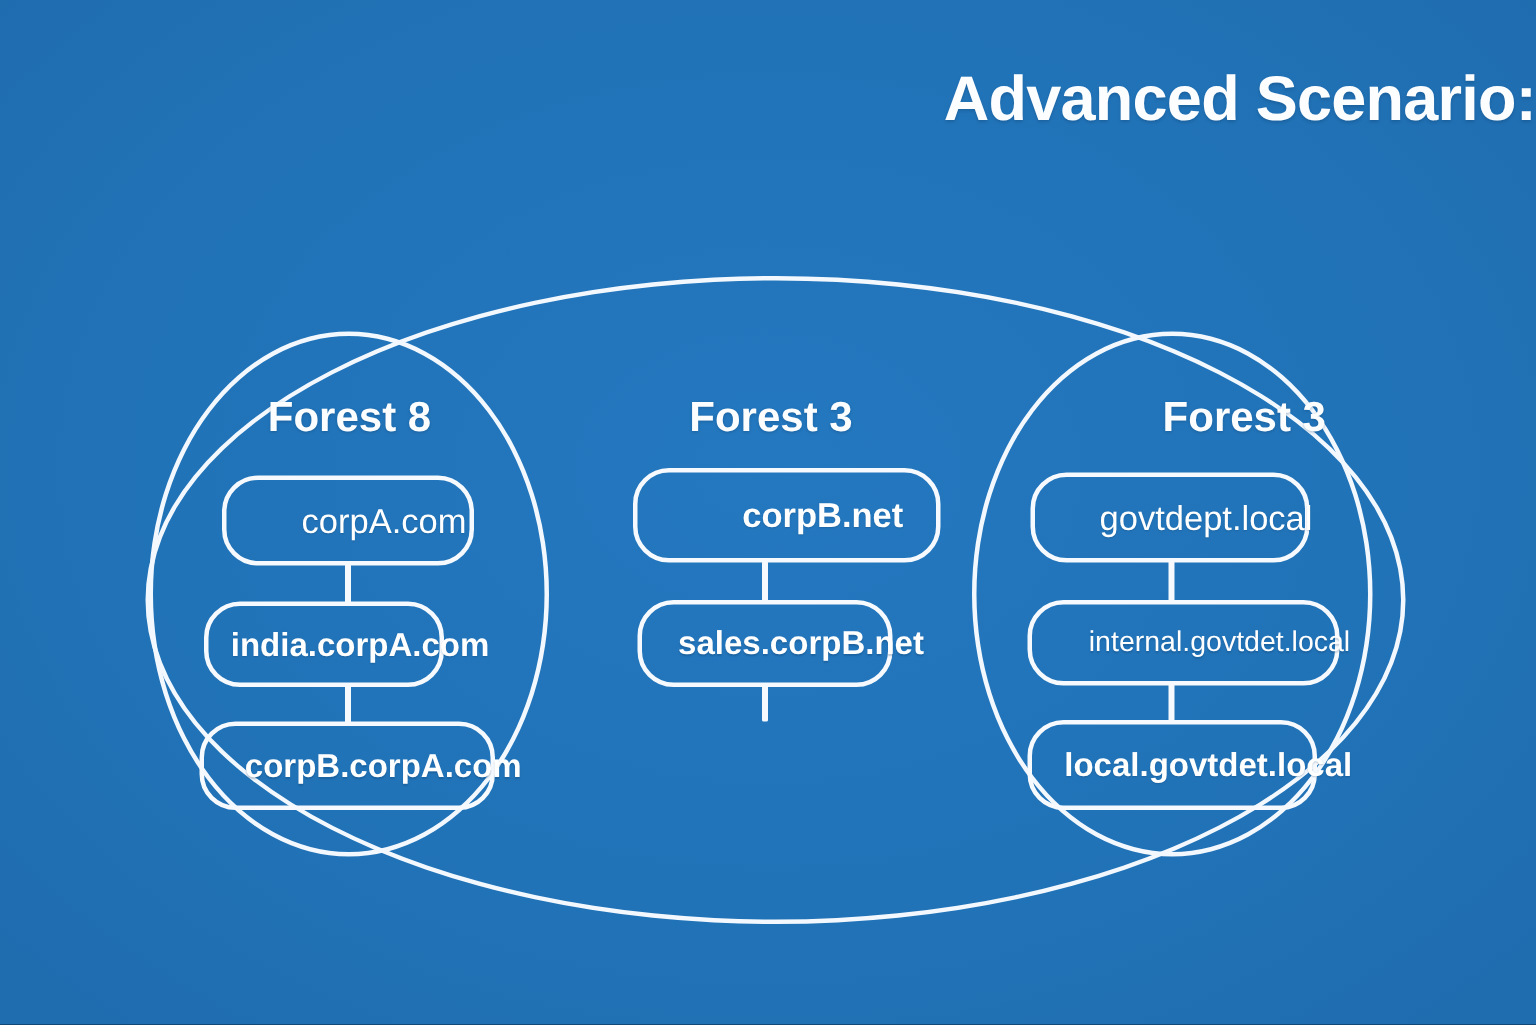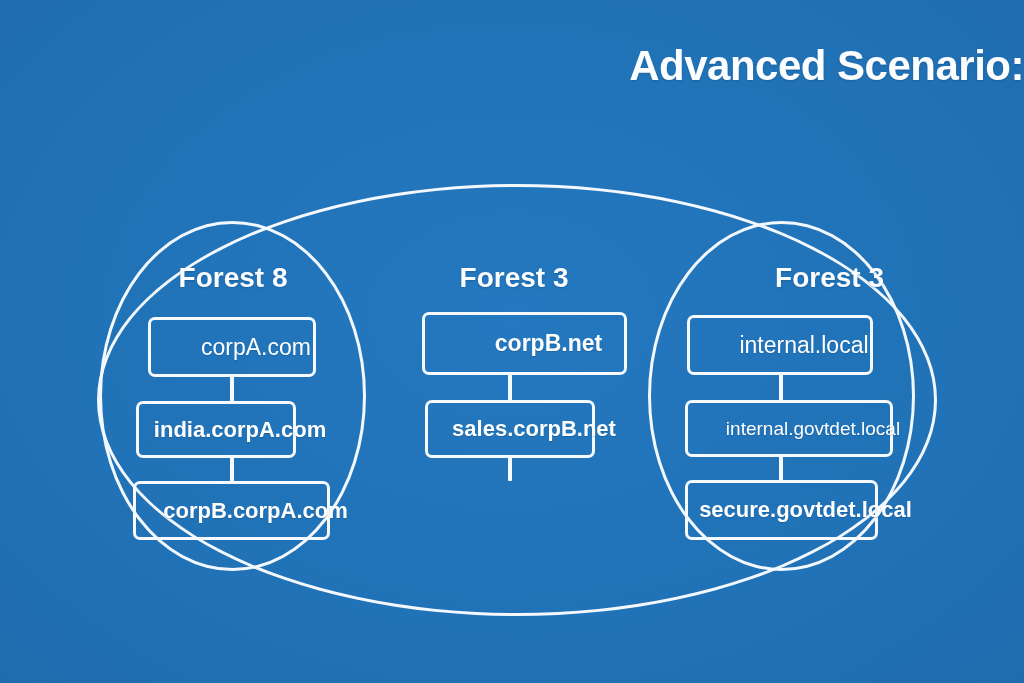--- a/index.html
+++ b/index.html
@@ -27,21 +27,21 @@
   .forest-label{
     position:absolute;width:200px;text-align:center;
     font-size:28px;font-weight:700;color:#fbfdff;
     text-shadow:0 1px 2px rgba(10,50,90,.3);
   }
   .fl1{left:133px;top:262px;}
   .fl2{left:414px;top:262px;}
   .fl3{left:684px;top:262px;text-align:right;}
   .dbox{
     position:absolute;box-sizing:border-box;
-    border:3px solid #f6fafe;border-radius:7px;
+    border:3px solid #f6fafe;border-radius:24px;
     display:flex;align-items:center;justify-content:center;
     font-size:23px;color:#ffffff;background:transparent;
     text-shadow:0 1px 1px rgba(10,50,90,.25);
     white-space:nowrap;
     padding-left:48px;
   }
   
   .b11{left:148px;top:317px;width:168px;height:60px;font-weight:400;}
   .b12{left:136px;top:401px;width:160px;height:57px;font-weight:700;font-size:22px;}
   .b13{left:133px;top:481px;width:197px;height:59px;font-weight:700;font-size:22px;}
@@ -83,19 +83,19 @@
   <div class="connector c12"></div>
   <div class="dbox b13">corpB.corpA.com</div>
 
   <div class="forest-label fl2">Forest 3</div>
   <div class="dbox b21">corpB.net</div>
   <div class="connector c21"></div>
   <div class="dbox b22">sales.corpB.net</div>
   <div class="connector c22"></div>
 
   <div class="forest-label fl3">Forest 3</div>
-  <div class="dbox b31">internal.local</div>
+  <div class="dbox b31">govtdept.local</div>
   <div class="connector c31"></div>
   <div class="dbox b32">internal.govtdet.local</div>
   <div class="connector c32"></div>
-  <div class="dbox b33">secure.govtdet.local</div>
+  <div class="dbox b33">local.govtdet.local</div>
 
 </div>
 
 </body></html>

